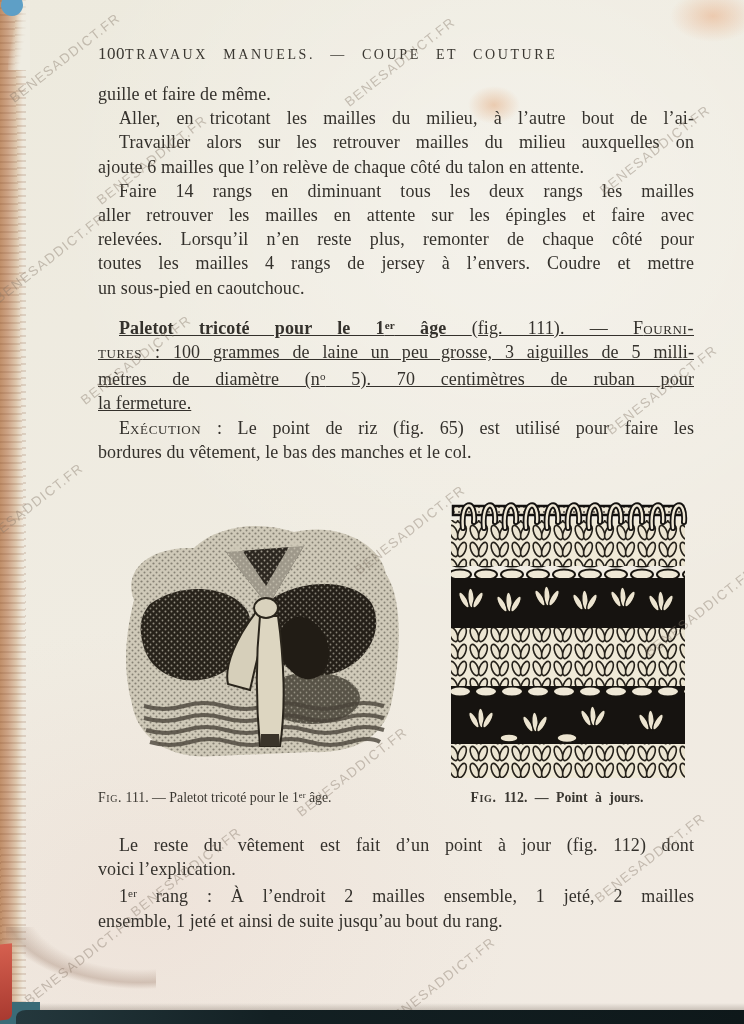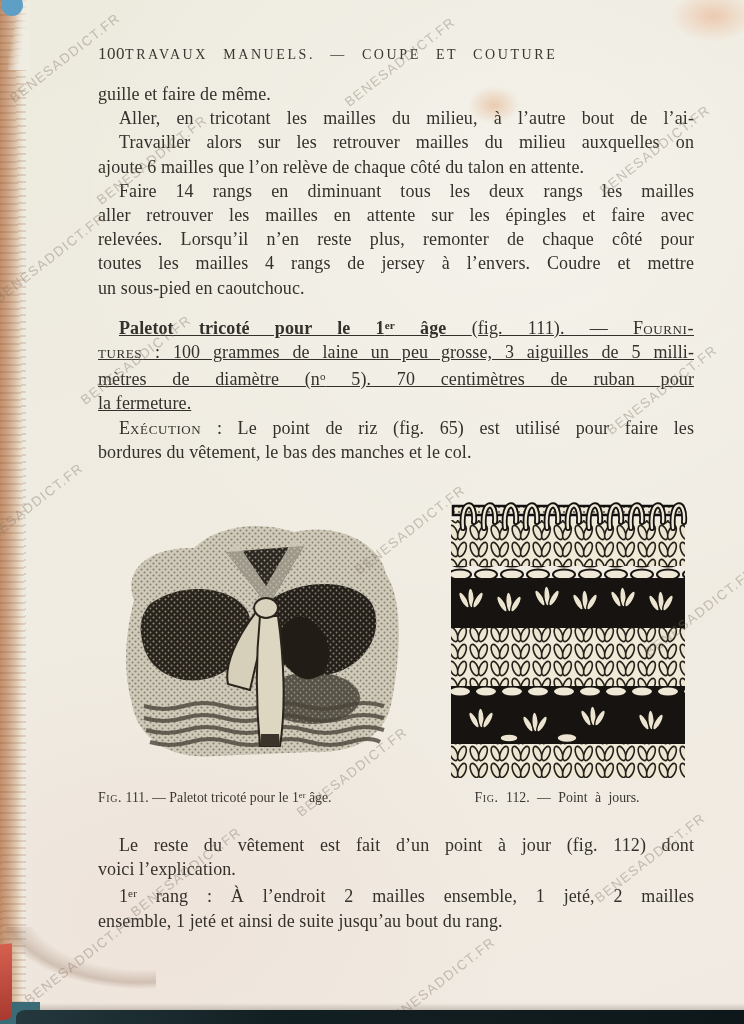--- a/index.html
+++ b/index.html
@@ -55,21 +55,21 @@
   .s-i{}
   .s-sc{font-variant:small-caps;letter-spacing:.6px;}
   .s-sup{font-size:.62em;vertical-align:.45em;}
   .s-bsup{font-weight:bold;font-size:.62em;vertical-align:.45em;}
   
   .figures{position:relative;height:292px;margin-top:26px;}
   .fig111{position:absolute;left:0;top:18px;width:322px;height:256px;}
   .fig112{position:absolute;left:349px;top:0;width:243px;height:292px;}
   .captions{display:flex;margin-top:8px;font-size:13.8px;color:#3a3731;}
   .cap1{width:322px;text-align:left;}
-  .cap2{flex:1;text-align:center;word-spacing:4px;}
+  .cap2{flex:1;text-align:center;word-spacing:4px;font-weight:bold;}
   .bottom-block{margin-top:27px;}
 </style>
 </head>
 <body>
 
 <div class="stage">
   <div class="page">
     <div class="binding"></div>
     <div class="binding-fade-top"></div>
     <div class="blue-corner"></div>

